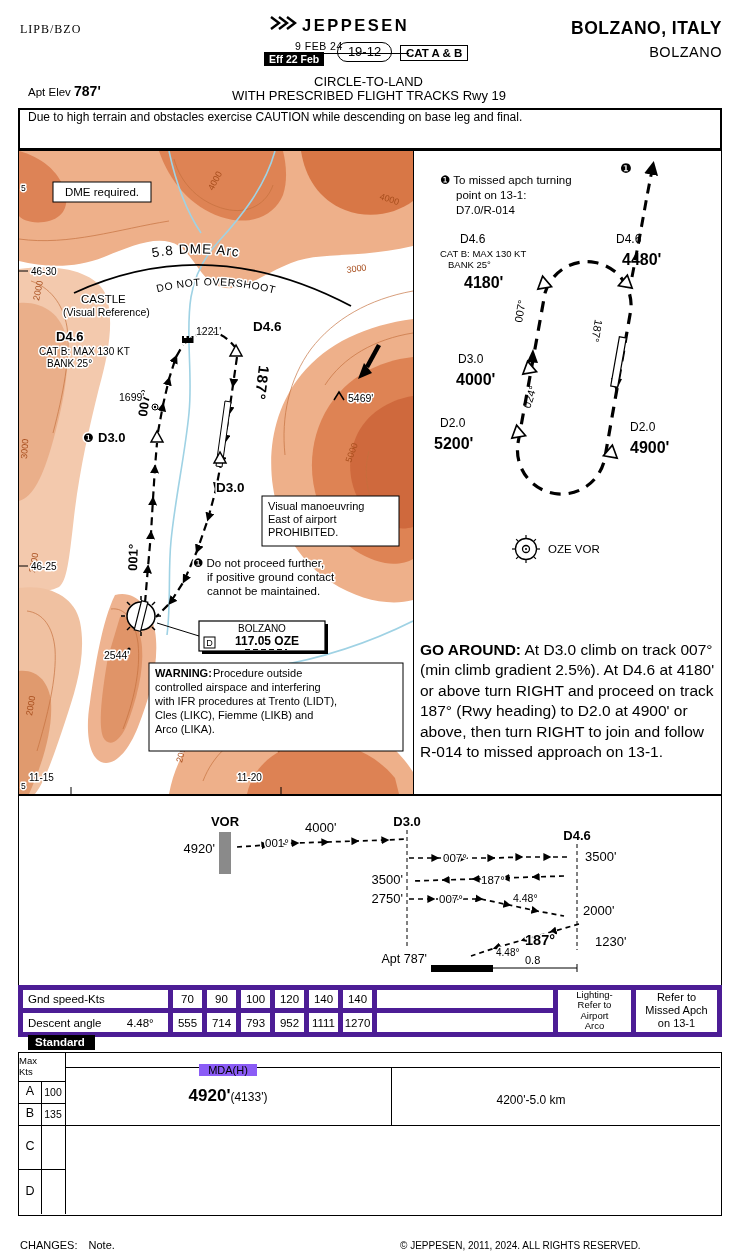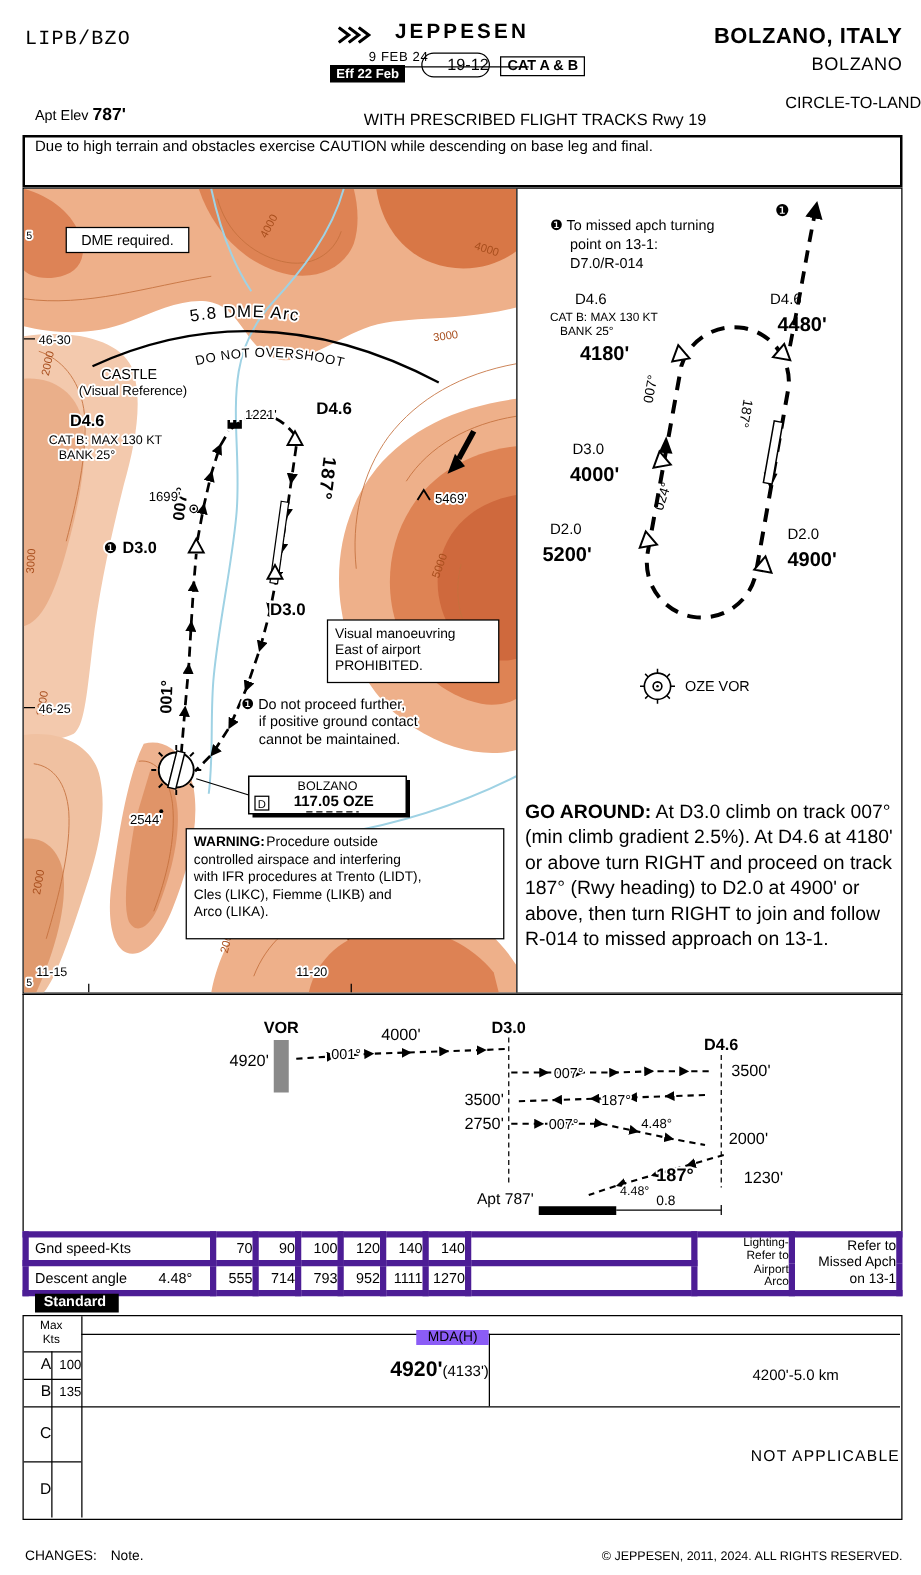--- a/index.html
+++ b/index.html
@@ -1,37 +1,37 @@
 <!DOCTYPE html>
 <html><head>
 <meta charset="utf-8">
 <style>
 *{margin:0;padding:0;box-sizing:border-box}
 body{background:#fff;font-family:"Liberation Sans","DejaVu Sans",sans-serif;color:#000}
 .page{position:relative;width:737px;height:1260px;background:#fff;overflow:hidden}
 .abs{position:absolute}
 .b{font-weight:bold}
-.ctr{text-align:right}
+.ctr{text-align:center}
 svg{display:block}
 svg text{font-family:"Liberation Sans","DejaVu Sans",sans-serif;fill:#000}
 .halo{paint-order:stroke;stroke:#fff;stroke-width:3px;stroke-linejoin:round}
 .ct{fill:#a84e1d}
 .trk{fill:none;stroke:#000;stroke-width:2.2;stroke-dasharray:8 5}
 .spd{position:absolute;border-collapse:collapse;table-layout:fixed;background:#fff;border:1.5px solid #000}
 .spd td{border:5px solid #4c1d95;font-size:11.5px;height:22px;padding:0;vertical-align:middle}
 .line{position:absolute;background:#000}
 </style>
 </head>
 <body>
 
 <div class="page">
 
-  <div class="abs" style="left:20px;top:22px;font-family:Liberation Mono, monospace;font-size:16px;letter-spacing:1px">LIPB/BZO</div>
-
-  <div class="abs" style="left:270px;top:16px;display:flex;align-items:flex-end;gap:18px;border-bottom:1.5px solid #000;padding-bottom:18px">
+  <div class="abs" style="left:20px;top:22px;font-family:Liberation Serif, serif;font-size:12px;letter-spacing:1px">LIPB/BZO</div>
+
+  <div class="abs" style="left:270px;top:16px;display:flex;align-items:flex-start;gap:4px;border-bottom:1.5px solid #000;padding-bottom:18px">
     <svg width="28" height="14" viewBox="0 0 28 14">
       <path d="M1,1 L9,7 L1,13" fill="none" stroke="#000" stroke-width="2.4"></path>
       <path d="M9,1 L17,7 L9,13" fill="none" stroke="#000" stroke-width="2.4"></path>
       <path d="M17,1 L25,7 L17,13" fill="none" stroke="#000" stroke-width="2.4"></path>
     </svg>
     <span class="b" style="font-size:16.5px;letter-spacing:2.5px">JEPPESEN</span>
   </div>
 
   <div class="abs" style="left:295px;top:40px;font-size:10.5px;letter-spacing:0.5px">9 FEB 24</div>
   <div class="abs" style="left:264px;top:52px;background:#000;color:#fff;font-size:10.5px;font-weight:bold;padding:1px 5px">Eff 22 Feb</div>
@@ -389,41 +389,40 @@
   <div class="abs" style="left:18px;top:1052px;width:704px;height:164px;border:1.5px solid #000;background:#fff">
     <div class="line" style="left:46px;top:0;width:1px;height:161px"></div>
     <div class="line" style="left:22px;top:28px;width:1px;height:133px"></div>
     <div class="line" style="left:0;top:28px;width:46px;height:1px"></div>
     <div class="line" style="left:0;top:50px;width:46px;height:1px"></div>
     <div class="line" style="left:0;top:116px;width:46px;height:1px"></div>
     <div class="line" style="left:0;top:72px;width:701px;height:1px"></div>
     <div class="line" style="left:46px;top:14px;width:655px;height:1px"></div>
     <div class="line" style="left:372px;top:14px;width:1px;height:58px"></div>
 
-    <div class="abs" style="left:0;top:2px;width:44px;text-align:center;font-size:9.5px;line-height:1.2">
+    <div class="abs" style="left:0;top:2px;width:44px;text-align:left;font-size:9.5px;line-height:1.2">
       <div>Max</div>
       <div>Kts</div>
     </div>
 
     <div class="abs ctr" style="left:46px;top:7px;width:326px"><span style="background:#8b5cf6;padding:0 9px;font-size:11px">MDA(H)</span></div>
 
     <div class="abs ctr" style="left:0;top:31px;width:22px;font-size:12.5px">A</div>
     <div class="abs ctr" style="left:22px;top:33px;width:24px;font-size:10.5px">100</div>
     <div class="abs ctr" style="left:0;top:53px;width:22px;font-size:12.5px">B</div>
     <div class="abs ctr" style="left:22px;top:55px;width:24px;font-size:10.5px">135</div>
     <div class="abs ctr" style="left:0;top:86px;width:22px;font-size:12.5px">C</div>
     <div class="abs ctr" style="left:0;top:131px;width:22px;font-size:12.5px">D</div>
 
     <div class="abs ctr" style="left:46px;top:33px;width:326px">
       <span class="b" style="font-size:17px">4920'</span><span style="font-size:12px">(4133')</span>
     </div>
     <div class="abs ctr" style="left:372px;top:40px;width:280px;font-size:12px">4200'-5.0 km</div>
 
-    <div class="abs ctr" style="left:46px;top:105px;width:655px;font-size:12.5px;letter-spacing:1px">NOT APPLICABLE</div>
   </div>
 
   <div class="abs" style="left:20px;top:1239px;font-size:11px">
     <span>CHANGES:</span>
     <span style="margin-left:8px">Note.</span>
   </div>
-  <div class="abs" style="left:400px;top:1240px;width:322px;text-align:right;font-size:10px">© JEPPESEN, 2011, 2024. ALL RIGHTS RESERVED.</div>
+  <div class="abs" style="left:400px;top:1240px;width:322px;text-align:left;font-size:10px">© JEPPESEN, 2011, 2024. ALL RIGHTS RESERVED.</div>
 
 </div>
 
 </body></html>

